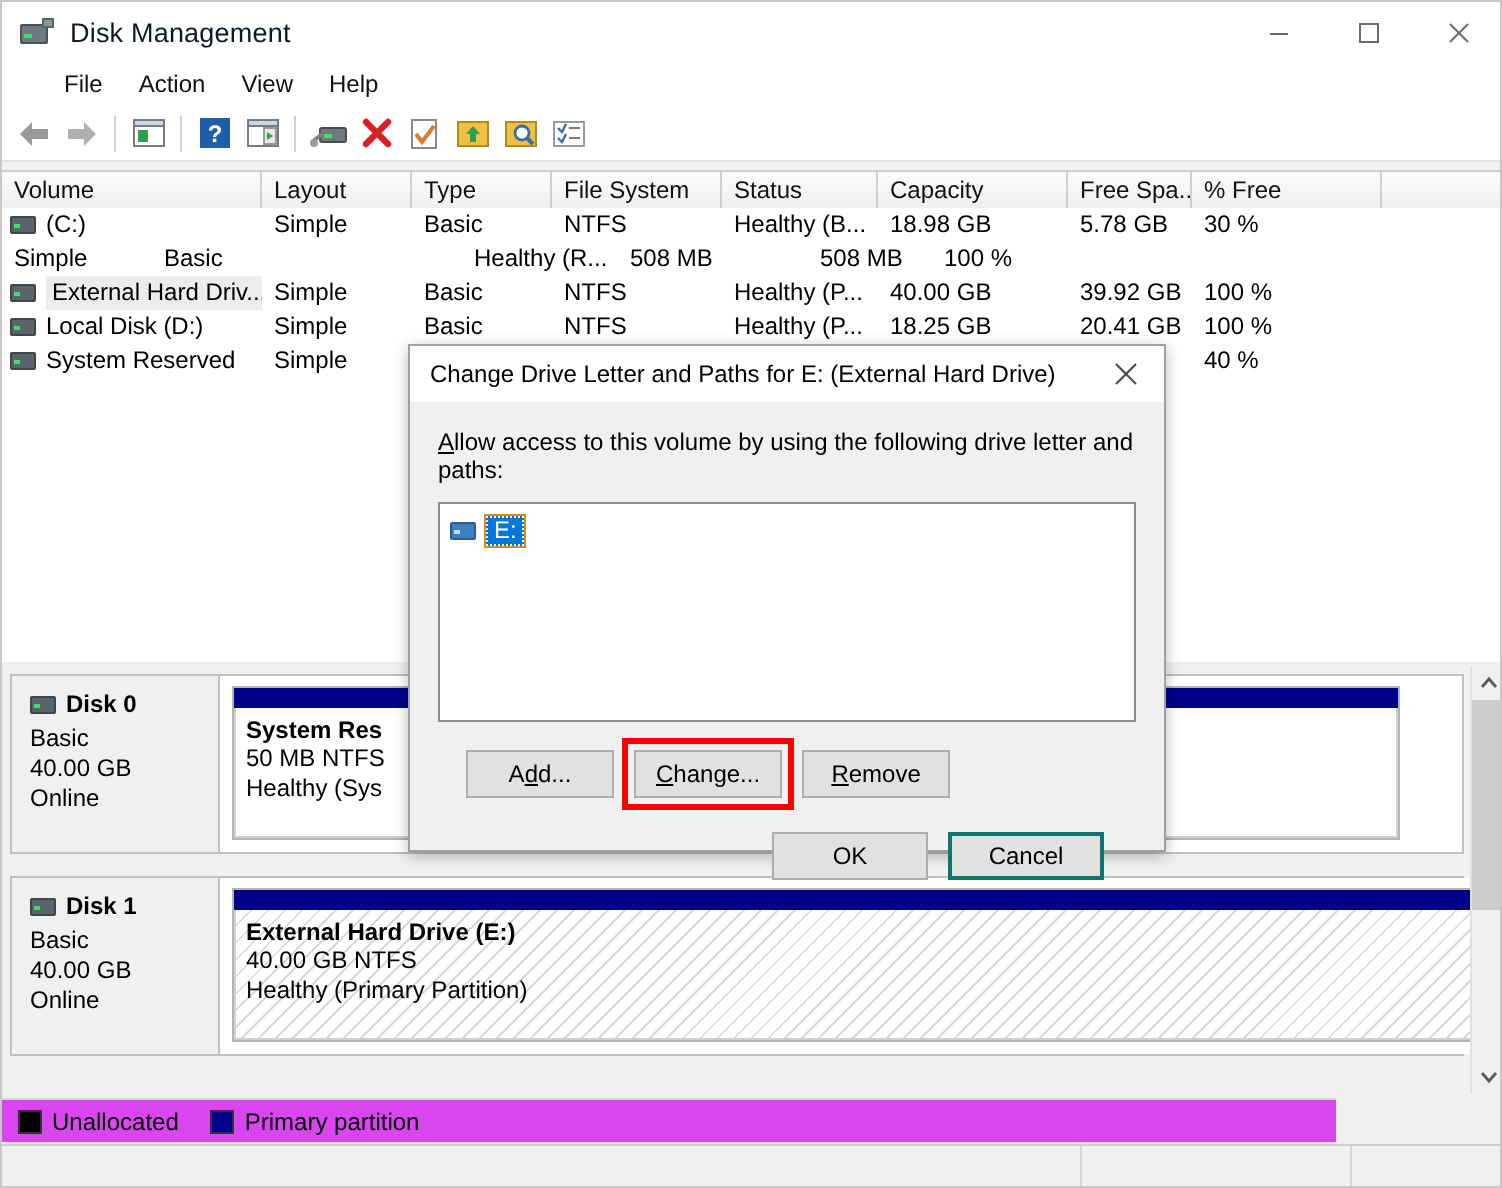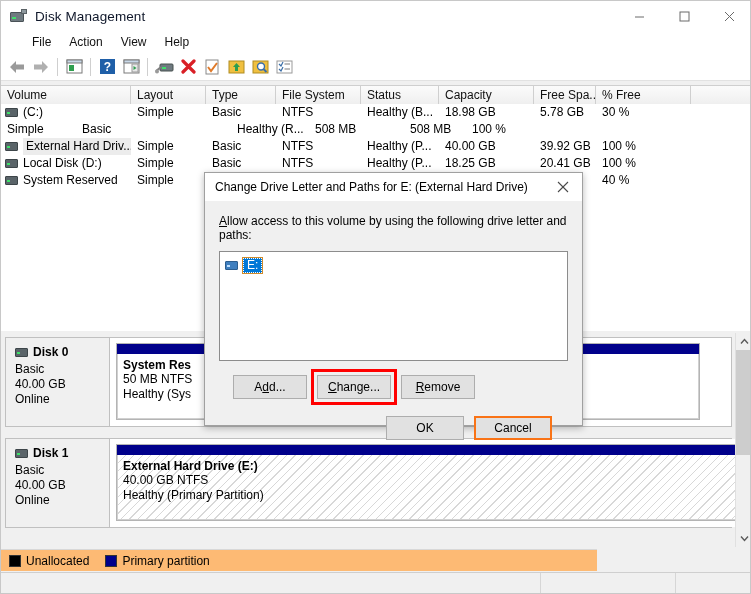--- a/index.html
+++ b/index.html
@@ -165,22 +165,22 @@
   }
   .part.hatch .pbody {
     background-image: repeating-linear-gradient(
       135deg, #ffffff 0px, #ffffff 5px, #d8d8d8 5px, #d8d8d8 6px);
   }
   .part .ptitle { font-weight: bold; font-size: 12px; white-space: nowrap; }
   .part .pline { font-size: 12px; line-height: 15px; white-space: nowrap; }
 
   
   .legend {
-    position: absolute; left: 0; top: 548px; width: 596px; height: 22px;
-    background: #fdba74; display: flex; align-items: center;
+    position: absolute; left: 0; top: 548px; width: 667px; height: 22px;
+    background: #d946ef; display: flex; align-items: center;
     padding-left: 8px; box-sizing: border-box;
     border-top: 1px solid #d8d8d8;
   }
   .lg-sw { width: 12px; height: 12px; margin-right: 5px; border: 1px solid #333; box-sizing: border-box; }
   .lg-label { font-size: 12px; margin-right: 16px; }
 
   
   .statusbar {
     position: absolute; left: 0; top: 571px; width: 751px; height: 23px;
     background: #f0f0f0; border-top: 1px solid #cfcfcf; box-sizing: border-box;
@@ -234,21 +234,21 @@
   .dlg-btnrow1 {
     display: flex; gap: 10px; padding: 14px 0 0 14px;
   }
   .btn {
     min-width: 74px; height: 24px; padding: 0 10px;
     background: #e1e1e1; border: 1px solid #adadad; box-sizing: border-box;
     font-size: 12px; color: #000; cursor: default;
     display: inline-flex; align-items: center; justify-content: center;
   }
   .btn u { text-decoration: underline; }
-  .btn.focused { border: 2px solid #f97316; }
+  .btn.focused { border: 2px solid #0f766e; }
   .btn-wrap-hl {
     position: relative; display: inline-flex;
     outline: 3px solid #ff0000; outline-offset: 3px;
   }
   .dlg-btnrow2 {
     display: flex; gap: 10px; justify-content: flex-end;
     padding: 17px 16px 0 0;
   }
 </style>
 </head>

